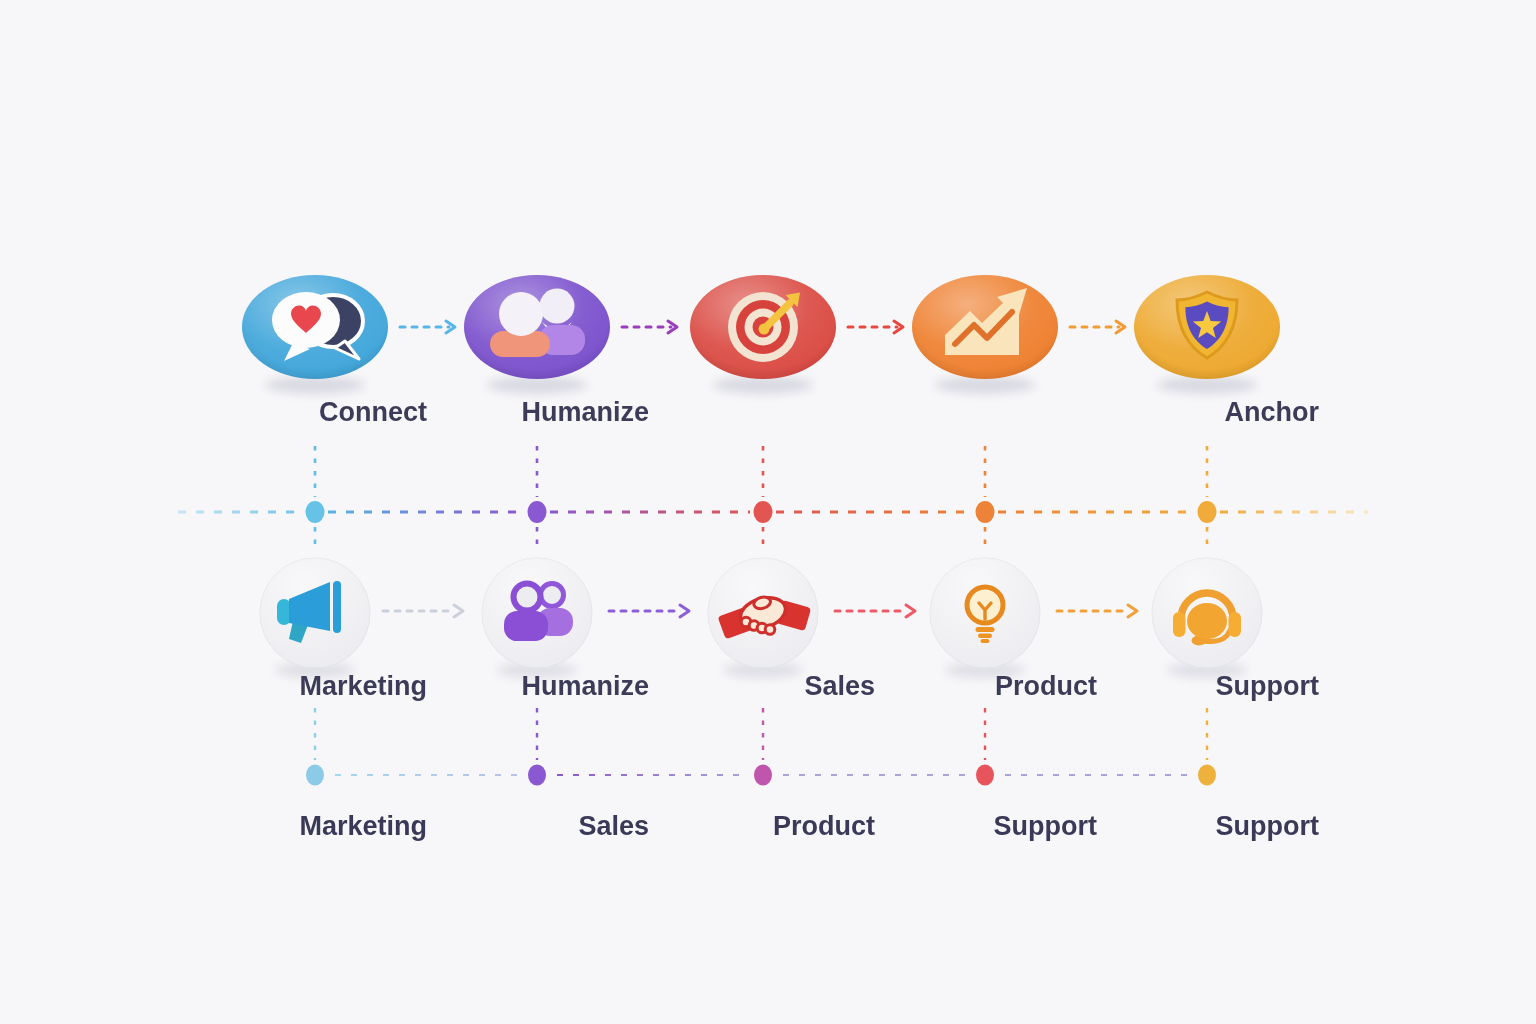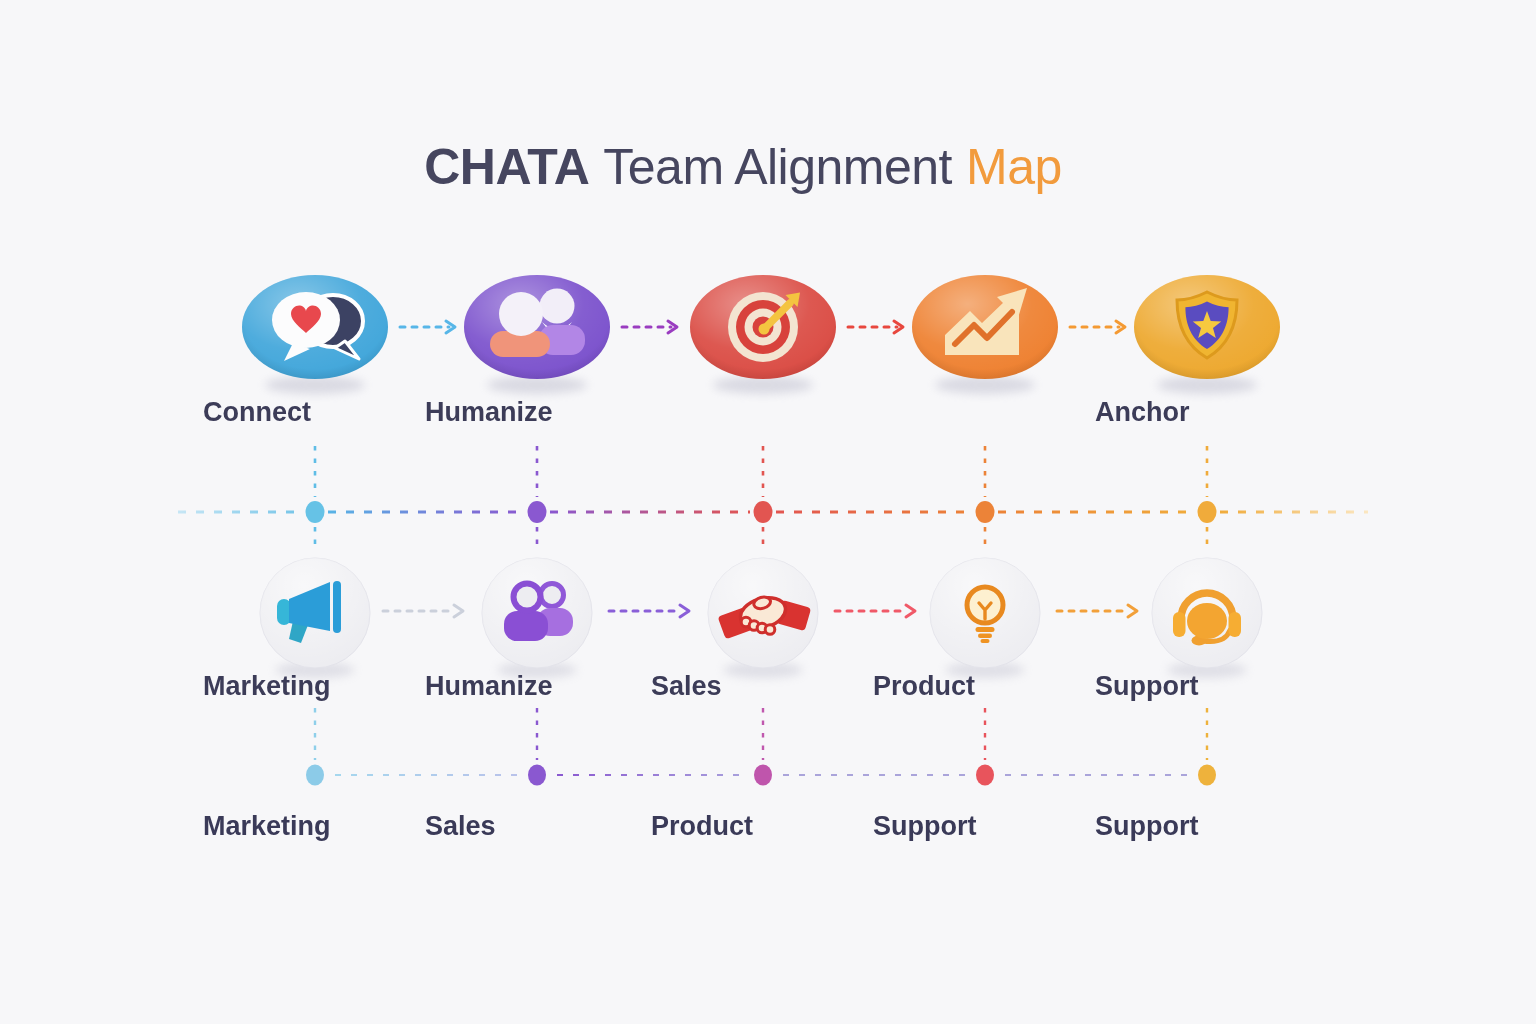--- a/index.html
+++ b/index.html
@@ -9,33 +9,30 @@
   }
   .title{
     position:absolute;left:0;top:138px;width:1486px;text-align:center;
     font-size:50px;color:#46465f;letter-spacing:-0.5px;white-space:nowrap;
   }
   .title .brand{font-weight:700;}
   .title .mid{font-weight:400;margin-left:14px;}
   .title .accent{font-weight:400;color:#f29b3d;margin-left:14px;}
   .overlay{position:absolute;left:0;top:0;}
   .lbl{
-    position:absolute;width:224px;text-align:left;font-size:27px;
+    position:absolute;width:224px;text-align:right;font-size:27px;
     font-weight:700;color:#3c3c58;
   }
   .lbl.soft{color:#3a3a58;}
 </style>
 </head>
 <body>
 
 <div class="canvas">
 
-  <div class="title">
-    <span class="brand">CHATA</span><span class="mid">Team Alignment</span><span class="accent">Map</span>
-  </div>
 
   <svg class="overlay" width="1536" height="1024" viewBox="0 0 1536 1024">
     <defs>
       <filter id="soft" x="-80%" y="-80%" width="260%" height="260%">
           <feGaussianBlur stdDeviation="5"></feGaussianBlur>
         </filter>
       <radialGradient id="sheen" cx="0.38" cy="0.28" r="0.8">
         <stop offset="0" stop-color="#ffffff" stop-opacity="0.38"></stop>
         <stop offset="0.55" stop-color="#ffffff" stop-opacity="0.08"></stop>
         <stop offset="1" stop-color="#ffffff" stop-opacity="0"></stop>

